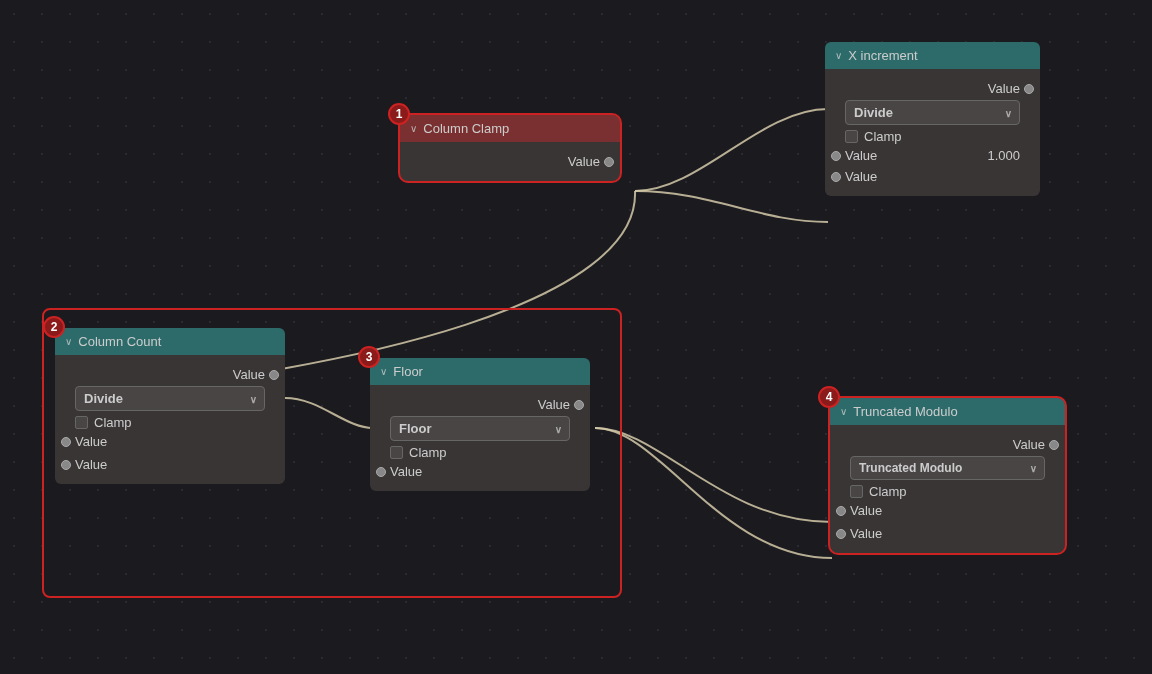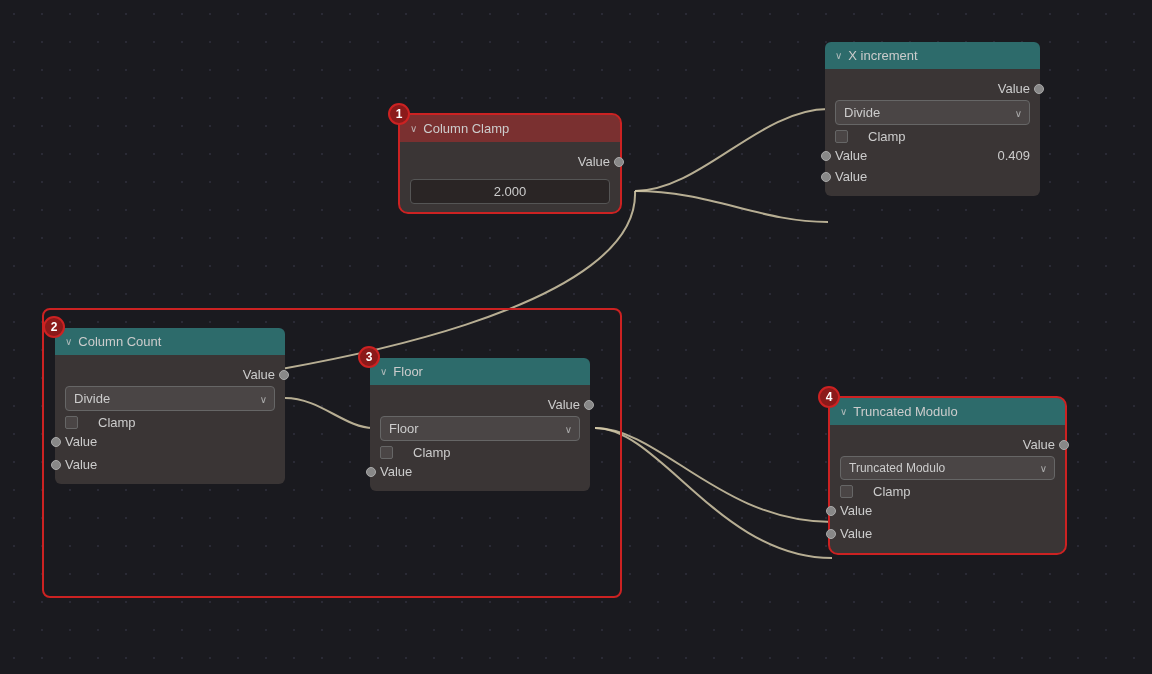--- a/index.html
+++ b/index.html
@@ -35,21 +35,21 @@
     }
 
     .node-header .chevron {
       font-size: 10px;
       opacity: 0.8;
     }
 
     .node-body {
       background-color: #3a3535;
       border-radius: 0 0 6px 6px;
-      padding: 8px 10px;
+      padding: 8px 20px;
     }
 
     .node-row {
       display: flex;
       align-items: center;
       justify-content: space-between;
       margin: 4px 0;
       position: relative;
     }
 
@@ -104,36 +104,37 @@
       -webkit-appearance: none;
       display: flex;
       align-items: center;
       justify-content: space-between;
       cursor: pointer;
     }
 
     .node-select-wrapper {
       position: relative;
       width: 100%;
+      font-weight: bold;
     }
 
     .node-select-wrapper .chevron-down {
       position: absolute;
       right: 8px;
       top: 50%;
       transform: translateY(-50%);
       font-size: 10px;
       pointer-events: none;
       color: #aaaaaa;
     }
 
     .checkbox-row {
       display: flex;
       align-items: center;
-      gap: 20px;
+      gap: 6px;
       margin: 4px 0;
     }
 
     .checkbox-box {
       width: 13px;
       height: 13px;
       background-color: #4a4545;
       border: 1px solid #666666;
       border-radius: 2px;
     }
@@ -222,23 +223,20 @@
   <div class="badge" style="left: -12px; top: -12px;">1</div>
   <div class="node-header header-red">
     <span class="chevron">∨</span>
     <span>Column Clamp</span>
   </div>
   <div class="node-body">
     <div class="node-row right-align">
       <span>Value</span>
       <div class="socket socket-right" style="right: -14px;"></div>
     </div>
-    <div style="margin-top: 6px;">
-      <input class="node-input-value" type="text" value="2.000" style="background: rgb(42, 37, 37); border: 1px solid rgb(85, 85, 85); border-radius: 4px; color: rgb(204, 204, 204); padding: 4px 8px; width: 100%; text-align: center; font-size: 13px;">
-    </div>
   </div>
 </div>
 
 <div class="node" style="left: 825px; top: 42px; width: 215px;">
   <div class="node-header header-teal">
     <span class="chevron">∨</span>
     <span>X increment</span>
   </div>
   <div class="node-body">
     <div class="node-row right-align" style="margin-bottom:4px;">
@@ -251,21 +249,21 @@
         <span class="chevron-down">∨</span>
       </div>
     </div>
     <div class="checkbox-row">
       <div class="checkbox-box"></div>
       <span>Clamp</span>
     </div>
     <div class="node-row" style="justify-content:space-between; position:relative;">
       <div class="socket socket-left" style="left:-14px;"></div>
       <span>Value</span>
-      <span style="color:#ccc;">0.409</span>
+      <span style="color:#ccc;">1.000</span>
     </div>
     <div class="node-row" style="position:relative; margin-top:6px;">
       <div class="socket socket-left" style="left:-14px;"></div>
       <span>Value</span>
     </div>
   </div>
 </div>
 
 <div class="node" style="left: 55px; top: 328px; width: 230px;">
   <div class="badge" style="left: -12px; top: -12px;">2</div>

